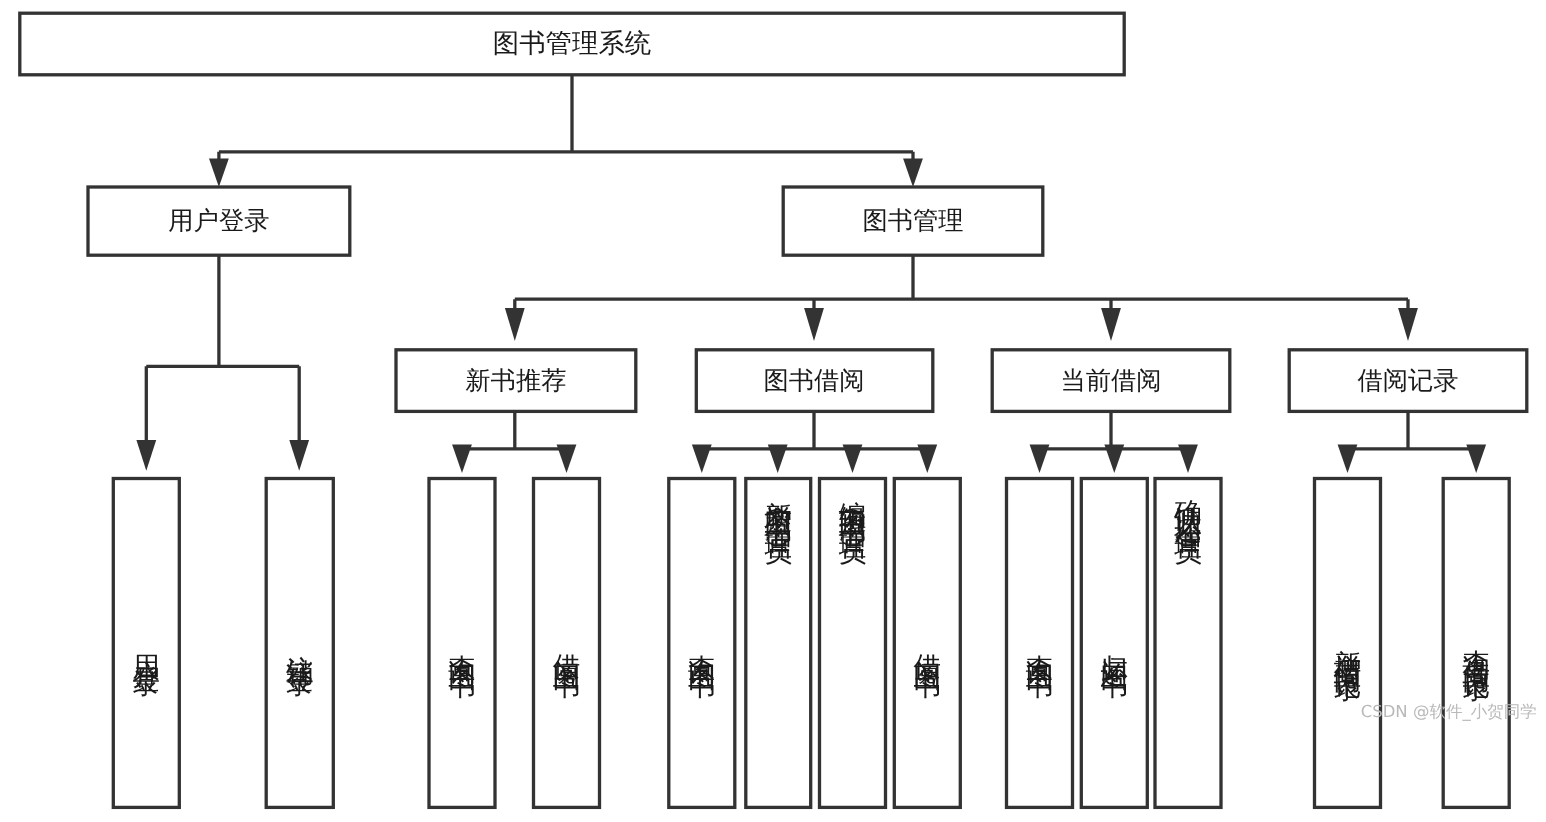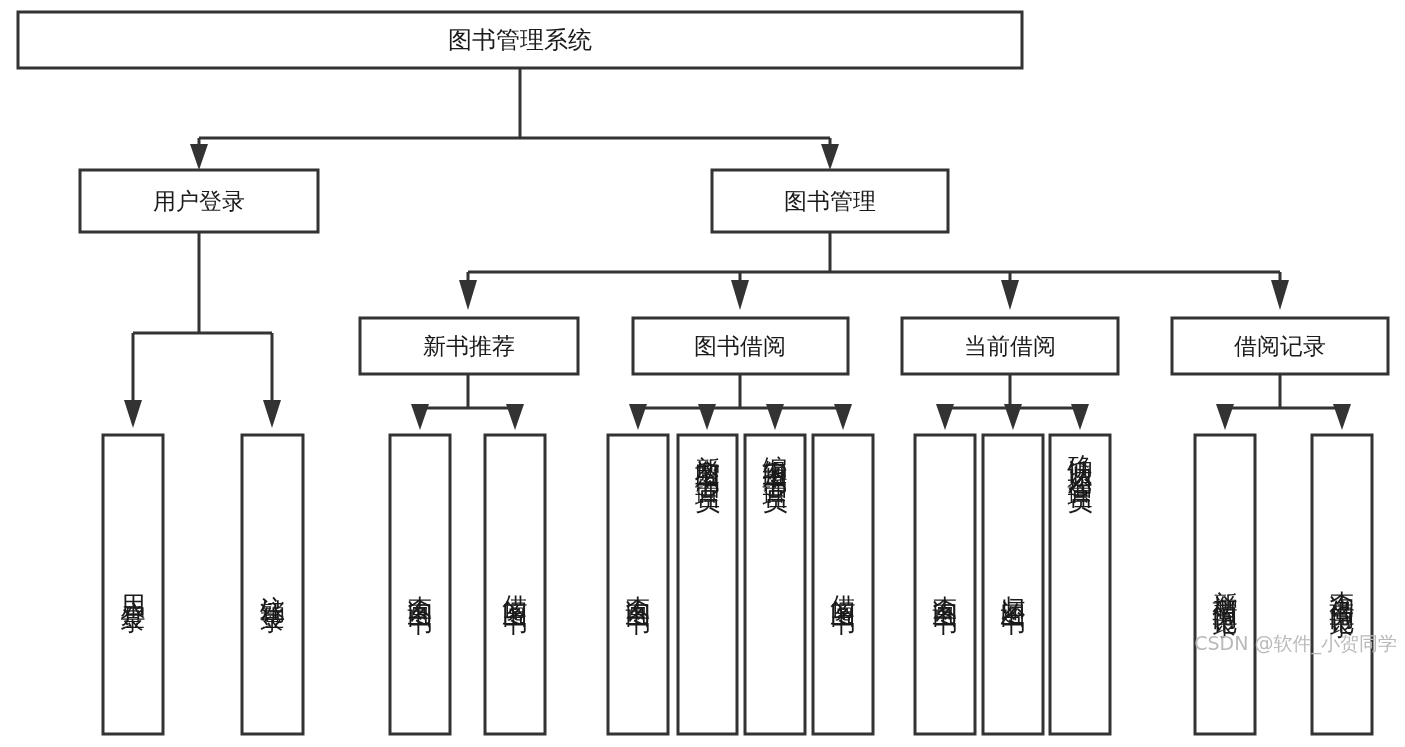--- a/index.html
+++ b/index.html
@@ -35,21 +35,21 @@
     font-size:25px;
     line-height:1.0;
     letter-spacing:5px;
     color:#1a1a1a;
     white-space:nowrap;
     font-family:"DejaVu Sans","Liberation Sans",sans-serif;
   }
   #watermark{
     position:absolute;
     right:8px;bottom:4px;
-    font-size:19px;
+    font-size:15px;
     color:#b9b9b9;
     font-family:"DejaVu Sans","Liberation Sans",sans-serif;
     white-space:nowrap;
   }
 </style>
 </head>
 <body>
 
 <div id="diagram-root">
 

